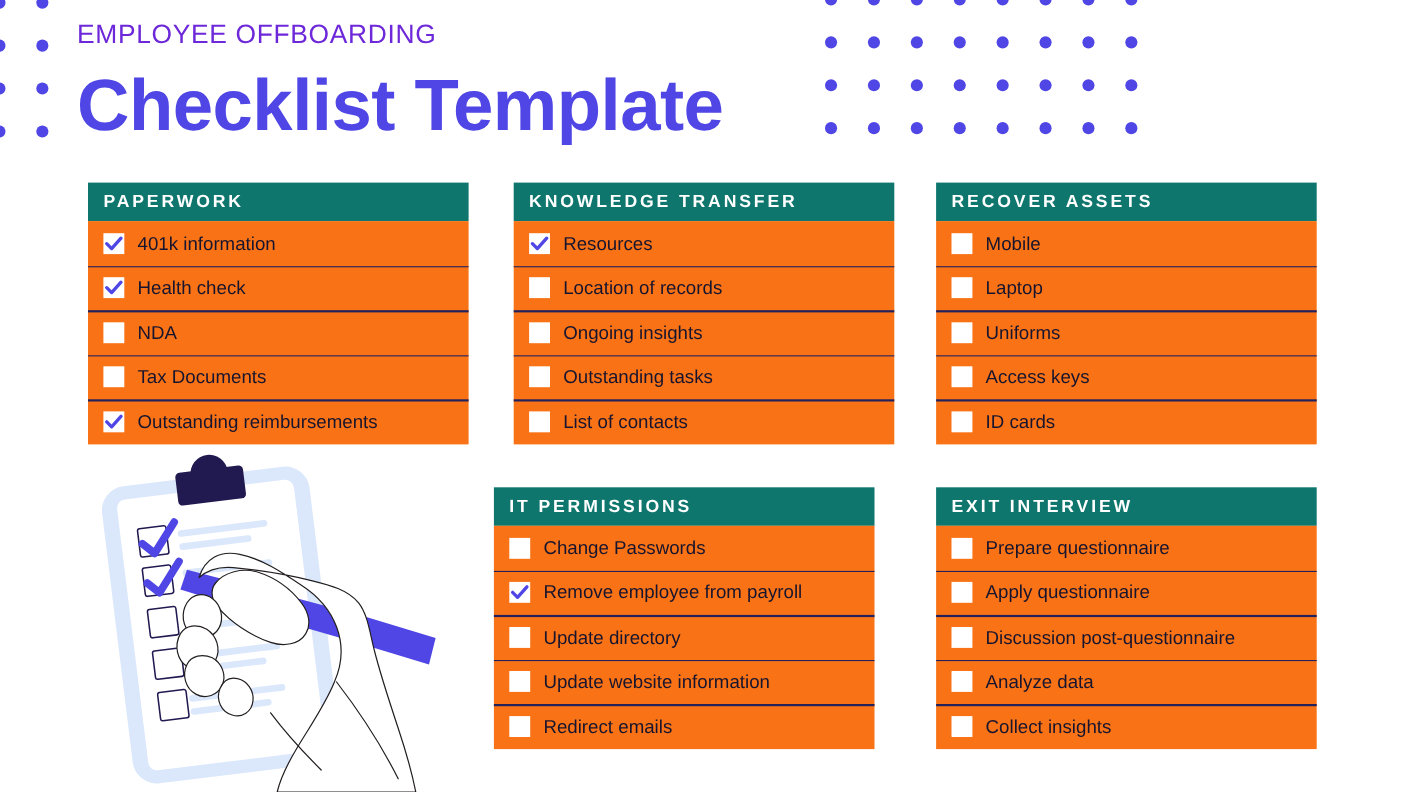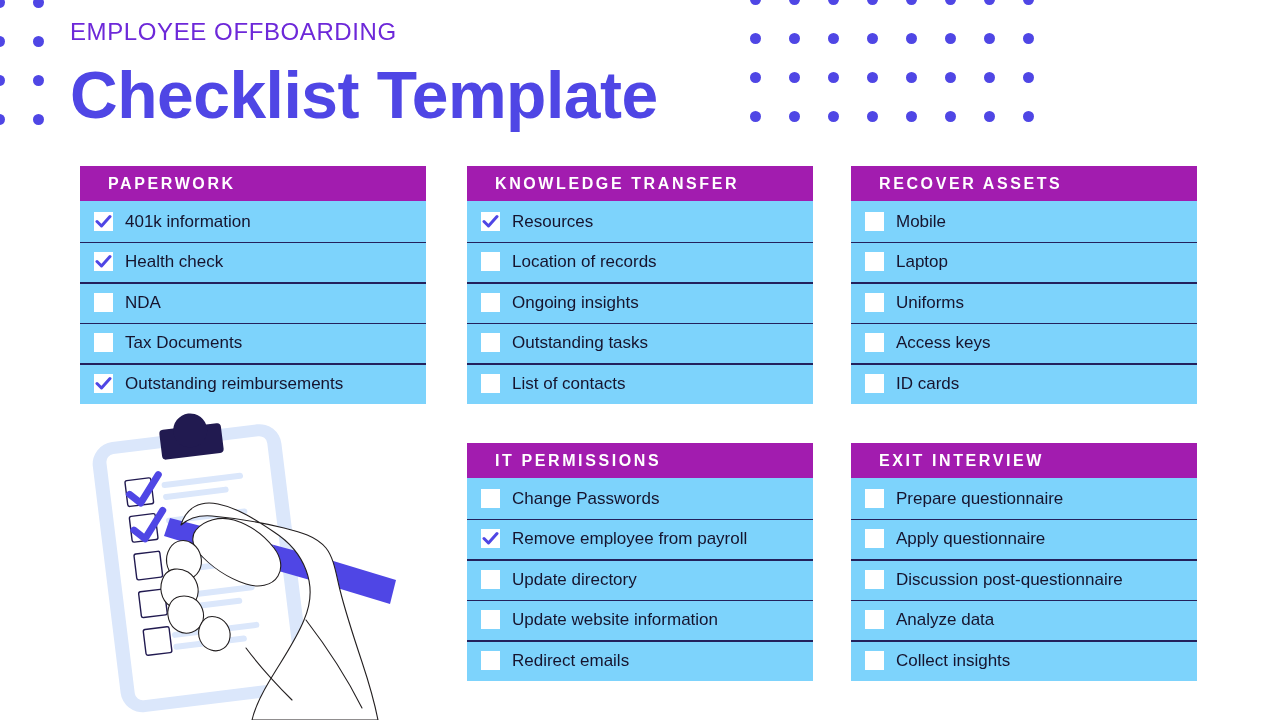--- a/index.html
+++ b/index.html
@@ -66,35 +66,35 @@
     white-space: nowrap;
   }
 
   
   .card {
     position: absolute;
     width: 346px;
   }
   .card-header {
     height: 35px;
-    background: #a21caf;
+    background: #0f766e;
     display: flex;
     align-items: center;
-    padding-left: 28px;
+    padding-left: 14px;
     box-sizing: border-box;
   }
   .card-header-title {
     color: #ffffff;
     font-size: 16px;
     font-weight: 700;
     letter-spacing: 2.6px;
     line-height: 1;
   }
   .card-body {
-    background: #7dd3fc;
+    background: #f97316;
   }
   .row {
     height: 40.5px;
     display: flex;
     align-items: center;
     padding-left: 14px;
     box-sizing: border-box;
     position: relative;
   }
   .row + .row::before {
@@ -123,21 +123,21 @@
     font-size: 17px;
     color: #16142e;
     line-height: 1;
     white-space: nowrap;
   }
 
   
   #card-paperwork          { left: 80px;  top: 166px; }
   #card-knowledge-transfer { left: 467px; top: 166px; }
   #card-recover-assets     { left: 851px; top: 166px; }
-  #card-it-permissions     { left: 467px; top: 443px; }
+  #card-it-permissions     { left: 449px; top: 443px; }
   #card-exit-interview     { left: 851px; top: 443px; }
 
   
   #illustration {
     position: absolute;
     left: 78px;
     top: 408px;
     width: 380px;
     height: 312px;
   }

